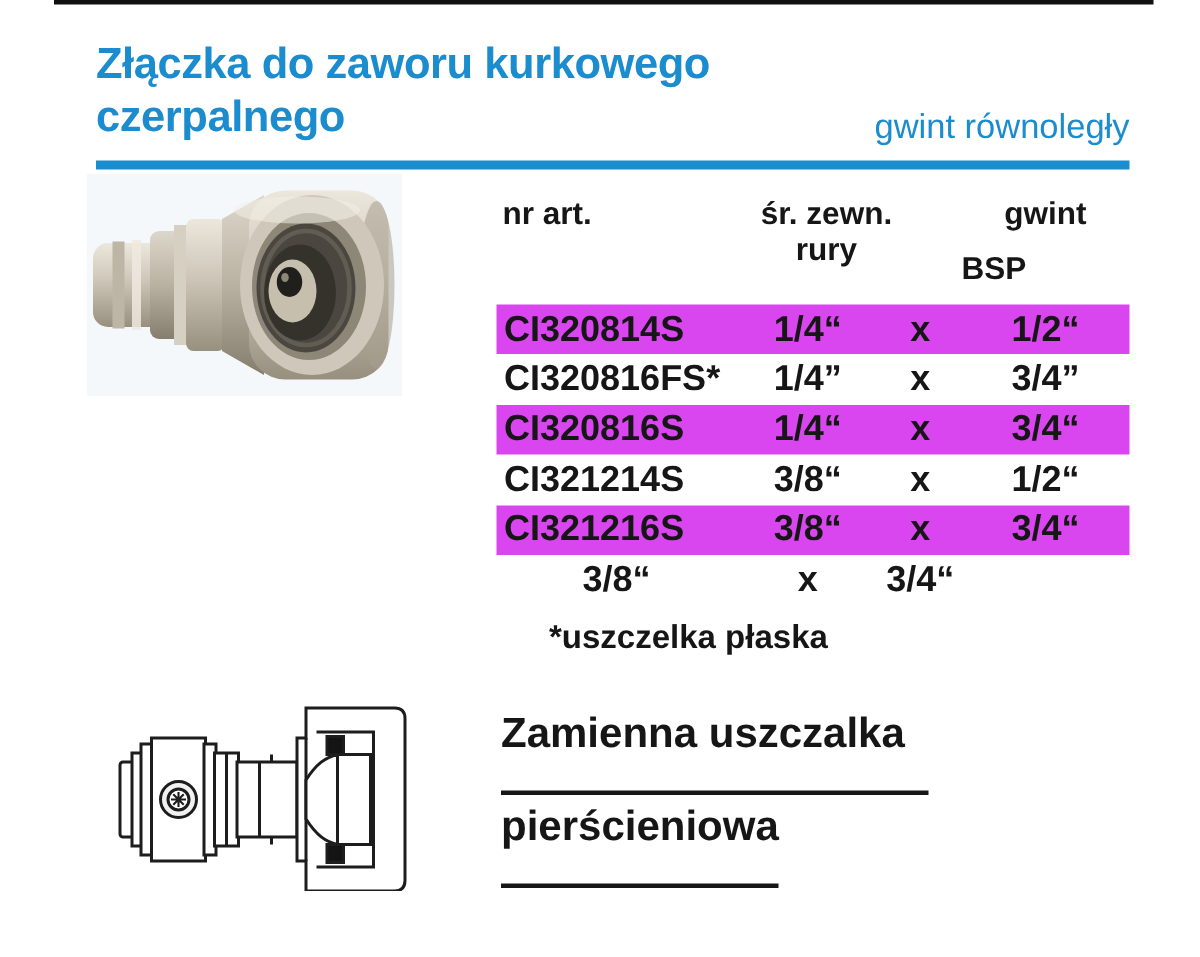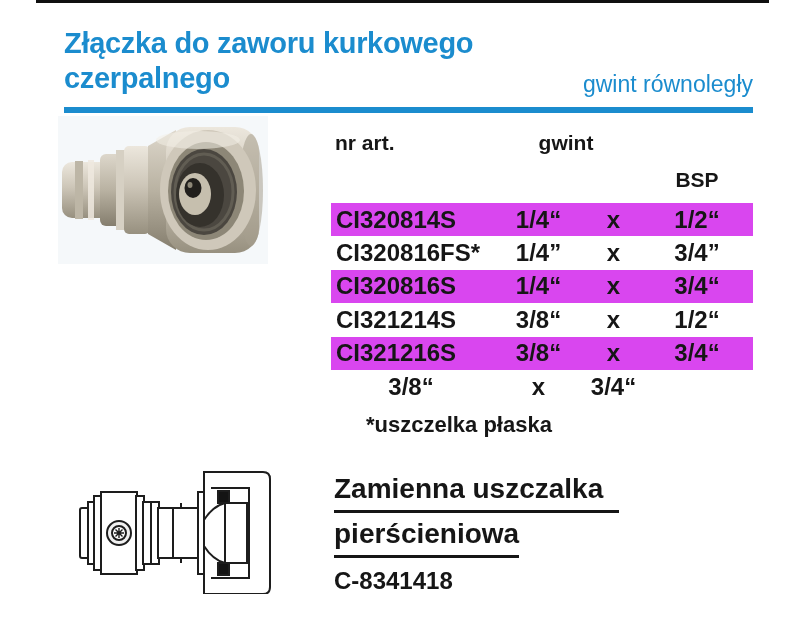--- a/index.html
+++ b/index.html
@@ -18,32 +18,32 @@
   .drawing{position:absolute;left:75px;top:462px;width:200px;height:142px;}
 
   .table{position:absolute;left:331px;top:131px;width:422px;}
   .thead1{display:grid;grid-template-columns:160px 150px 112px;height:37px;
           font-size:21px;font-weight:bold;}
   .thead2{display:grid;grid-template-columns:310px 112px;height:35px;
           font-size:21px;font-weight:bold;}
   .h-art{padding-left:4px;}
   .h-pipe{text-align:center;padding-right:30px;}
   .h-gwint{text-align:center;}
-  .h-bsp{text-align:center;}
+  .h-bsp{}
   .row{display:grid;grid-template-columns:160px 95px 55px 112px;height:33.4px;
        align-items:center;font-size:24px;font-weight:bold;}
   .row.hl{background:#d946ef;}
   .c-art{padding-left:5px;}
   .c-pipe,.c-x,.c-bsp{text-align:center;}
 
   .footnote{position:absolute;left:334px;top:412px;font-size:22px;font-weight:bold;margin-left:32px;}
 
   .repl{position:absolute;left:334px;top:468px;}
   .repl-line{font-size:28px;font-weight:bold;line-height:41px;}
-  .repl-line > span{display:inline-block;border-bottom:3px solid #161616;padding-bottom:1px;}
+  .repl-line > span{display:inline-block;border-bottom:3px solid #161616;padding-bottom:18px;}
   .repl-line.first > span{padding-right:16px;}
   .part-number{font-size:24px;font-weight:bold;margin-top:9px;}
 </style>
 </head>
 <body>
 
 <div class="page">
 
   <div class="top-line"></div>
 
@@ -86,20 +86,21 @@
     <ellipse cx="142" cy="79" rx="24" ry="32" fill="#35322c"></ellipse>
     <ellipse cx="137" cy="78" rx="16" ry="21" fill="#c6bfae"></ellipse>
     <ellipse cx="135" cy="72" rx="8.5" ry="10" fill="#211f1c"></ellipse>
     <ellipse cx="132" cy="69" rx="2.5" ry="3" fill="#8d8777"></ellipse>
     <ellipse cx="140" cy="24" rx="42" ry="9" fill="#f2eee5" opacity="0.55"></ellipse>
   </svg>
 
   <div class="table">
     <div class="thead1">
       <div class="h-art">nr art.</div>
+      <div class="h-pipe">śr. zewn. rury</div>
       <div class="h-gwint">gwint</div>
     </div>
     <div class="thead2">
       <div></div>
       <div class="h-bsp">BSP</div>
     </div>
 
     <div class="row hl">
       <div class="c-art">CI320814S</div>
       <div class="c-pipe">1/4“</div>

